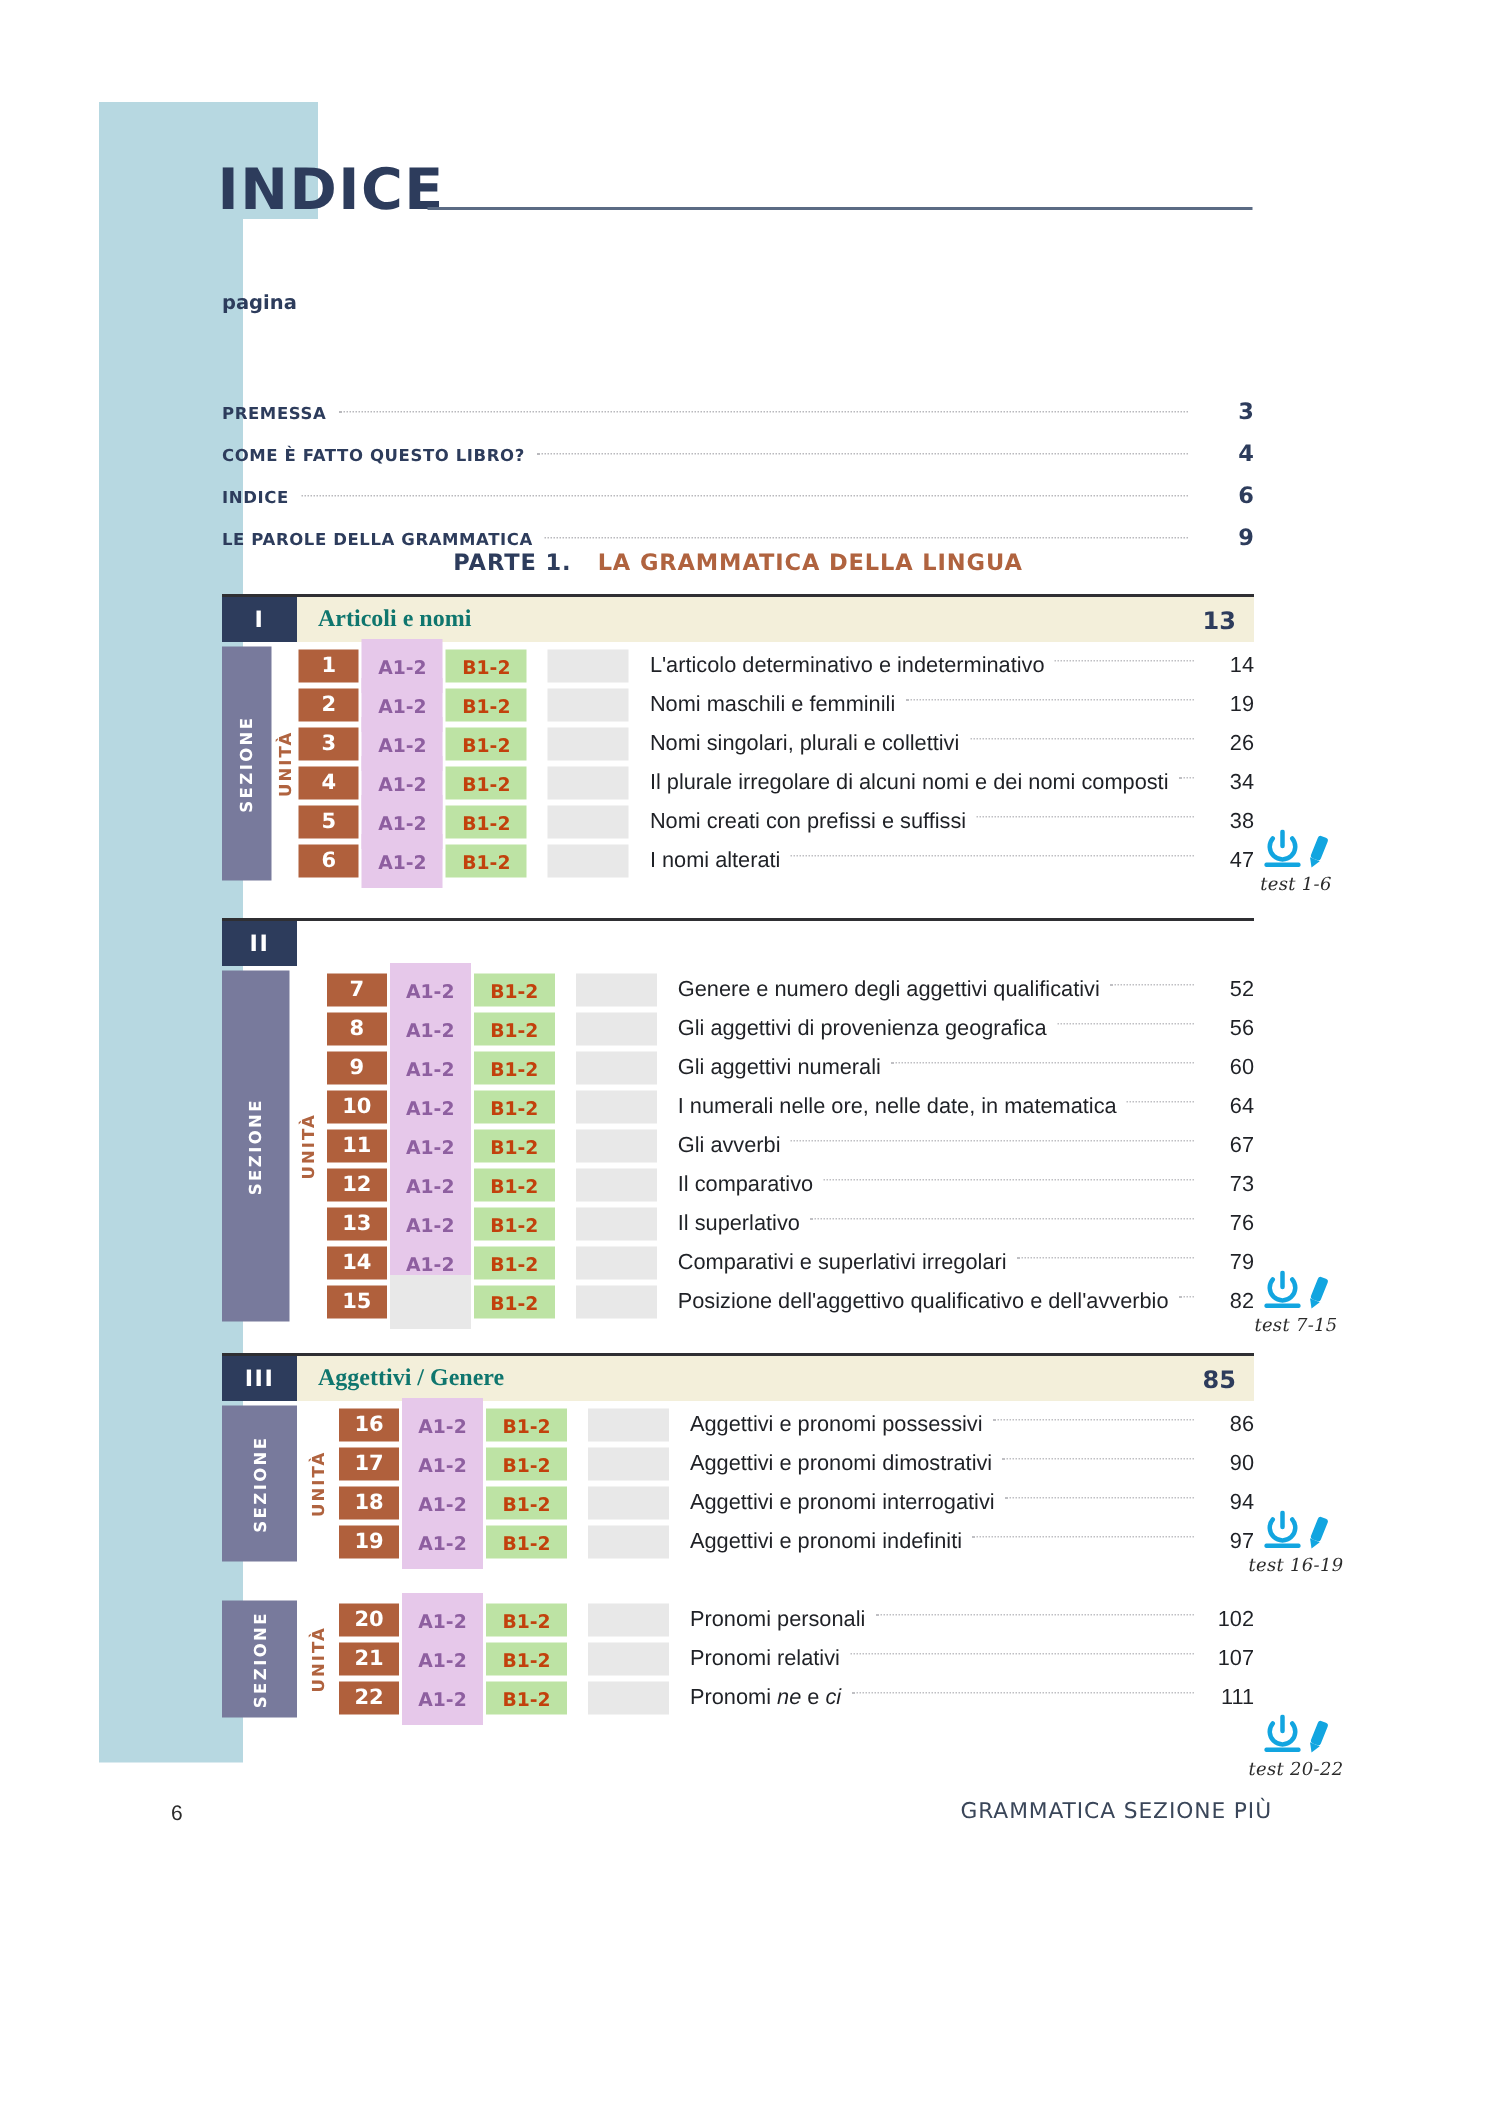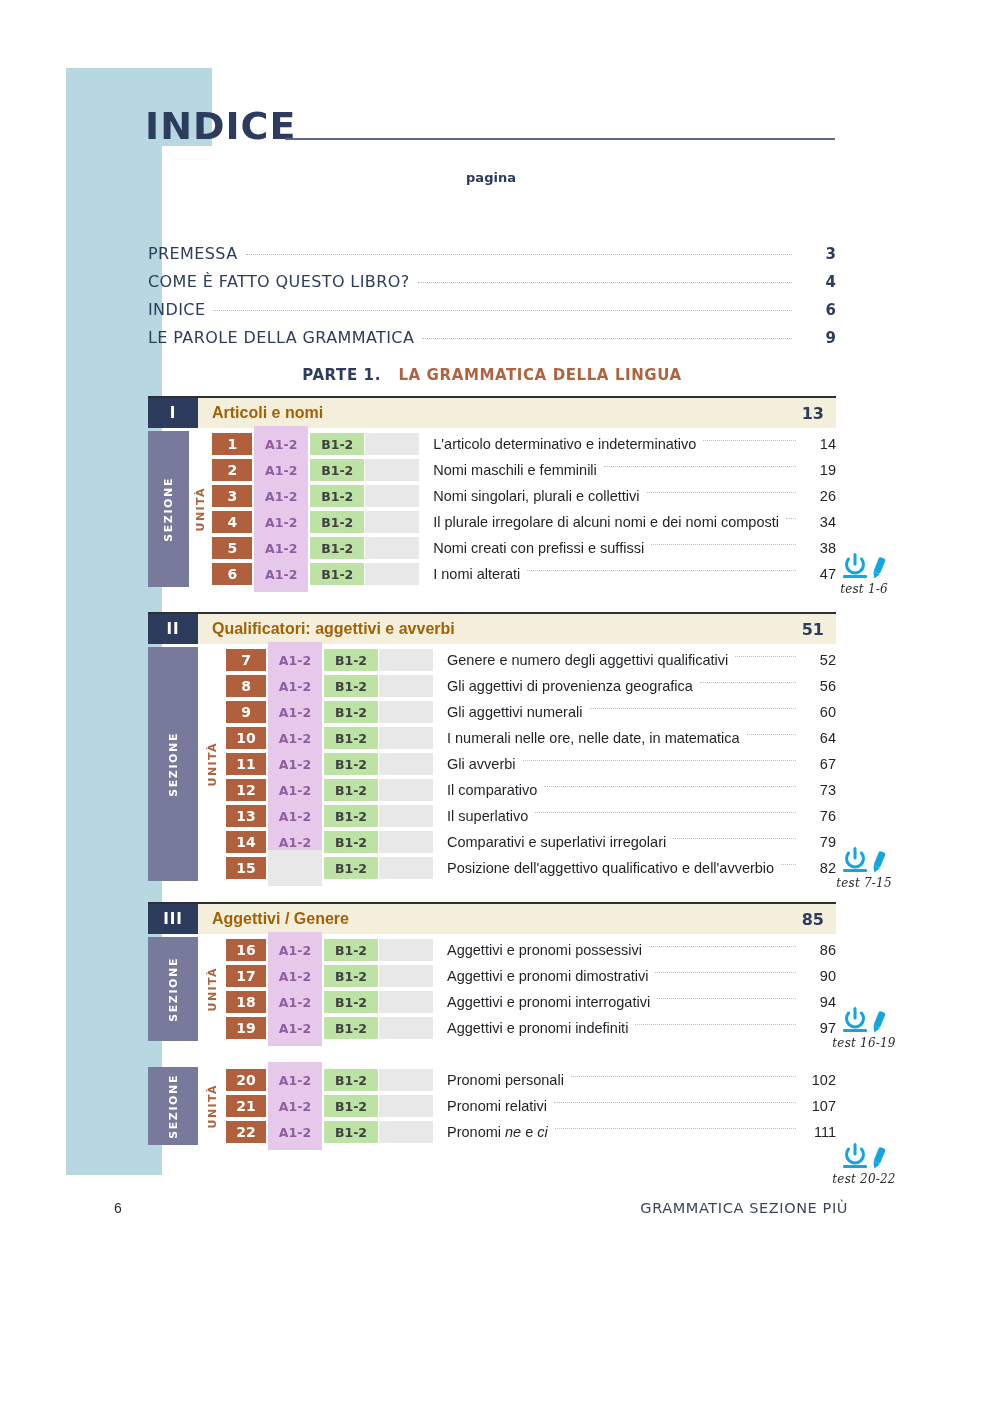--- a/index.html
+++ b/index.html
@@ -25,28 +25,28 @@
   #page-title{
     font-family:"DejaVu Sans","Liberation Sans",sans-serif;
     font-weight:bold;font-size:38px;letter-spacing:1px;
     color:#2d3c5c;line-height:44px;float:left;
   }
   #title-rule{position:absolute;left:140px;right:0;top:34px;height:2px;background:#5b6b84;}
 
   
   #front-toc{position:absolute;left:148px;top:170px;width:688px;}
   .pagina-label{
-    text-align:center;font-size:13px;font-weight:bold;color:#2d3c5c;
-    font-family:"DejaVu Sans","Liberation Sans",sans-serif;
-    padding-right:2px;padding-bottom:12px;
+    text-align:left;font-size:13px;font-weight:bold;color:#2d3c5c;
+    font-family:"DejaVu Sans","Liberation Sans",sans-serif;
+    padding-right:2px;padding-bottom:12px;margin-top:25px;
   }
   .ftoc-row{display:flex;align-items:baseline;height:28px;}
   .ftoc-label{
     font-family:"DejaVu Sans","Liberation Sans",sans-serif;
-    font-weight:normal;font-size:16px;letter-spacing:.4px;color:#2d3c5c;
+    font-weight:bold;font-size:11px;letter-spacing:.4px;color:#2d3c5c;
     white-space:nowrap;padding-right:8px;margin-top:47px;
   }
   .ftoc-dots{flex:1;border-bottom:1px dotted #b9b9bd;transform:translateY(-4px);}
   .ftoc-num{
     font-family:"DejaVu Sans","Liberation Sans",sans-serif;
     font-weight:bold;font-size:15px;color:#2d3c5c;
     width:44px;text-align:right;
   }
 
   
@@ -68,22 +68,22 @@
     width:50px;background:#2d3c5c;color:#ffffff;
     display:flex;align-items:center;justify-content:center;
     font-family:"DejaVu Sans","Liberation Sans",sans-serif;
     font-weight:bold;font-size:15px;letter-spacing:1px;
   }
   .sec-title-bar{
     flex:1;background:#f3efda;display:flex;align-items:center;
     justify-content:space-between;padding:0 12px 0 14px;
   }
   .sec-title{
-    font-family:Liberation Sans, sans-serif;
-    font-weight:bold;font-size:16px;color:#a16207;
+    font-family:Liberation Serif, serif;
+    font-weight:bold;font-size:16px;color:#0f766e;
   }
   .sec-page{
     font-family:"DejaVu Sans","Liberation Sans",sans-serif;
     font-weight:bold;font-size:16px;color:#2d3c5c;
   }
 
   .sec-body{display:flex;}
   .sezione-bar{
     width:50px;background:#787a9c;color:#ffffff;
     display:flex;align-items:center;justify-content:center;
@@ -108,24 +108,24 @@
     font-family:"DejaVu Sans","Liberation Sans",sans-serif;
     font-weight:bold;font-size:14px;margin-right:2px;
   }
   .cell-a{
     width:54px;height:36px;background:#e6c8ea;color:#8e5fa0;
     display:flex;align-items:center;justify-content:center;
     font-family:"DejaVu Sans","Liberation Sans",sans-serif;
     font-weight:bold;font-size:12.5px;margin-right:2px;
   }
   .cell-b{
-    width:54px;height:22px;background:#bde3a4;color:#404040;
+    width:54px;height:22px;background:#bde3a4;color:#c2410c;
     display:flex;align-items:center;justify-content:center;
     font-family:"DejaVu Sans","Liberation Sans",sans-serif;
-    font-weight:bold;font-size:12.5px;margin-right:1px;text-align:right;
+    font-weight:bold;font-size:12.5px;margin-right:14px;text-align:right;
   }
   .cell-a.empty,.cell-b.empty{background:#e8e8e8;color:transparent;}
   .cell-gap{width:54px;height:22px;background:#e8e8e8;margin-right:14px;}
   .row-title{
     font-size:14.5px;color:#1f2126;white-space:nowrap;padding-right:7px;
   }
   .row-title i{font-style:italic;}
   .row-dots{flex:1;border-bottom:1px dotted #bfbfc3;transform:translateY(-4px);min-width:10px;}
   .row-page{
     width:40px;text-align:right;font-size:14.5px;color:#1f2126;
@@ -267,24 +267,20 @@
               <span class="row-title">I nomi alterati</span>
               <span class="row-dots"></span>
               <span class="row-page">47</span>
             </div>
           </div>
         </div>
       </div>
       <div class="section" style="top: 612px;">
         <div class="sec-head">
           <div class="sec-roman">II</div>
-          <div class="sec-title-bar">
-            <span class="sec-title">Qualificatori: aggettivi e avverbi</span>
-            <span class="sec-page">51</span>
-          </div>
         </div>
         <div class="sec-body">
           <div class="sezione-bar">
             <span class="vert">SEZIONE</span>
           </div>
           <div class="unita-bar">
             <span class="vert">UNITÀ</span>
           </div>
           <div class="rows">
             <div class="row">

